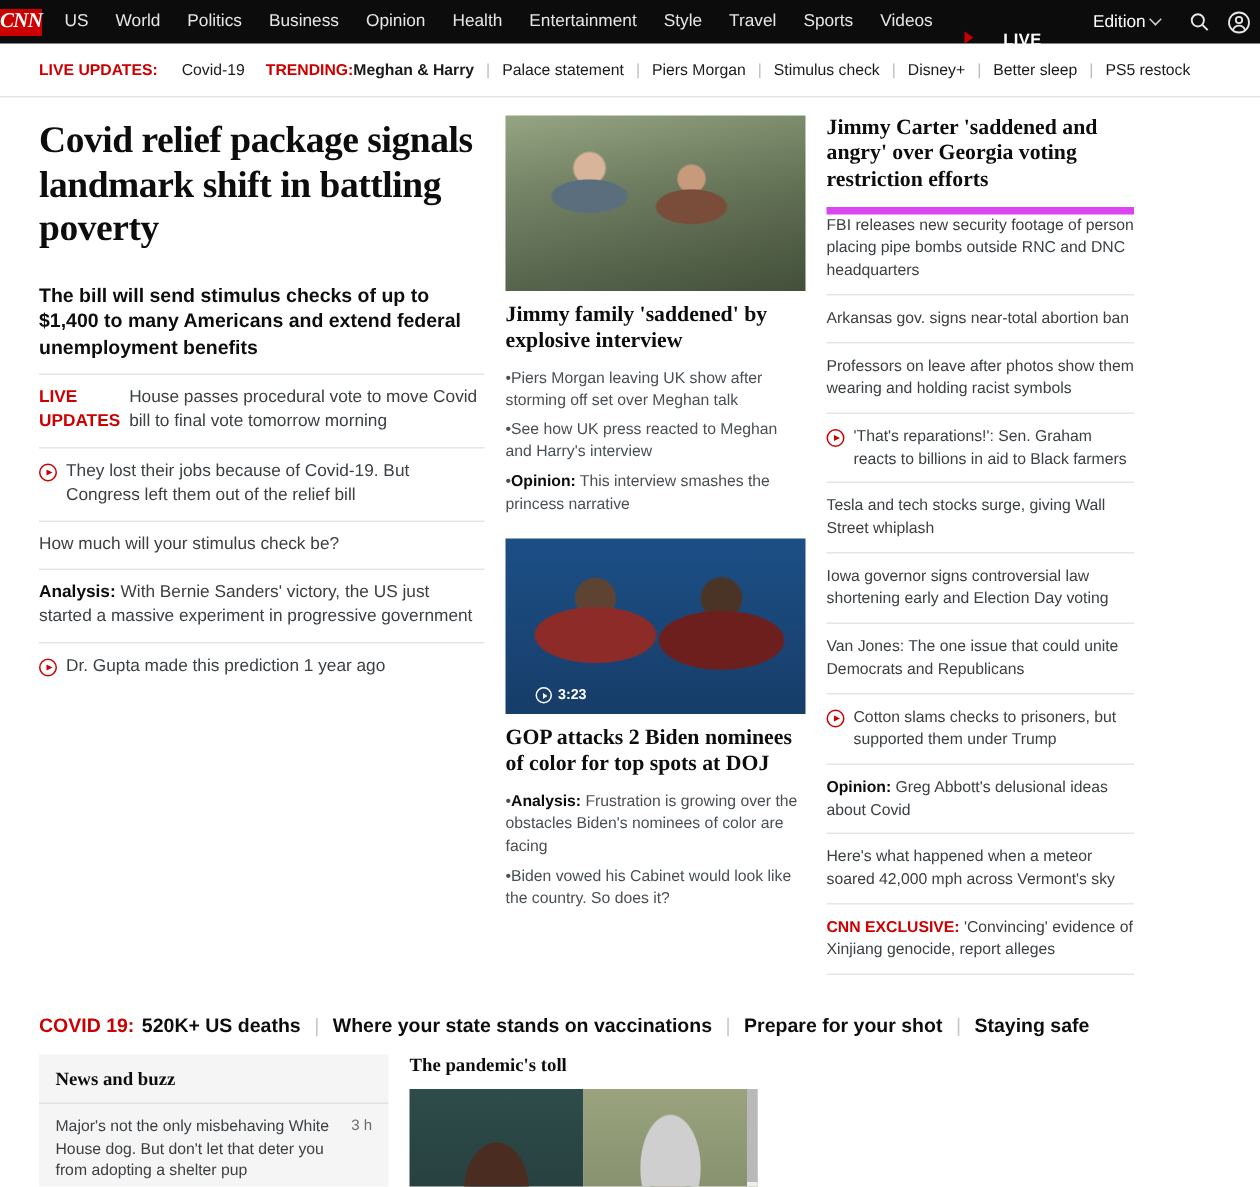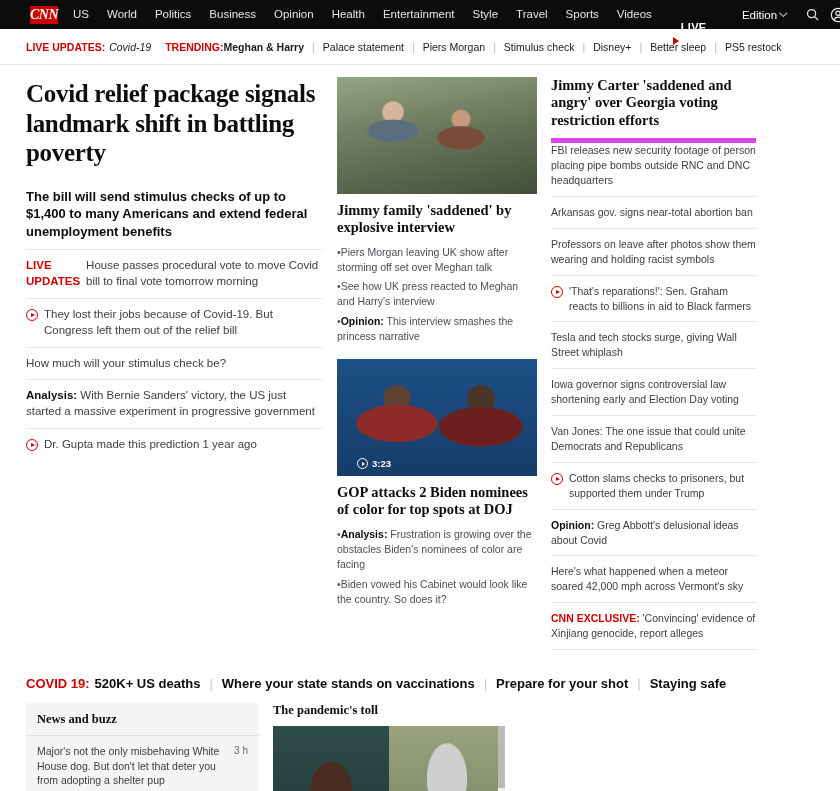--- a/index.html
+++ b/index.html
@@ -23,48 +23,47 @@
   .cnn-logo {
     width: 40px; height: 18px;
     background: #cc0000;
     color: #fff;
     font-weight: bold;
     font-size: 14px;
     display: flex; align-items: center; justify-content: center;
     letter-spacing: -0.5px;
     font-family: "Liberation Serif", serif;
     font-style: italic;
-    margin-left: 30px;
   }
   .nav-items { display: flex; align-items: center; gap: 0px; margin-left: 6px; }
   .nav-items a { padding: 0 9px; line-height: 29px; color: #e6e6e6; }
   .nav-right { margin-left: auto; display: flex; align-items: center; gap: 0; padding-right: 8px; }
   .live-tv {
-    display: flex; align-items: flex-end; gap: 2px;
+    display: flex; align-items: flex-start; gap: 20px;
     font-weight: bold; font-size: 11px; letter-spacing: .3px;
     padding: 0 12px;
     margin-top: 36px;
   }
   .live-dot { width: 0; height: 0; border-left: 6px solid #cc0000; border-top: 4px solid transparent; border-bottom: 4px solid transparent; }
   .edition { display: flex; align-items: center; gap: 4px; padding: 0 12px; font-size: 11.5px; }
   .chev { width: 6px; height: 6px; border-right: 1.4px solid #d0d0d0; border-bottom: 1.4px solid #d0d0d0; transform: rotate(45deg) translate(-2px,-1px); }
   .icon-btn { width: 30px; height: 29px; display: flex; align-items: center; justify-content: center; }
 
   
   .ticker {
     height: 36px;
     display: flex; align-items: center;
     font-size: 10.5px;
     padding: 0 0 0 26px;
     border-bottom: 1px solid #e6e6e6;
     white-space: nowrap;
     overflow: hidden;
   }
   .ticker .lu { color: #cc0000; font-weight: bold; }
-  .ticker .lu-txt { color: #1a1a1a; margin-left: 4px; font-style: italic; }
+  .ticker .lu-txt { color: #1a1a1a; margin-left: 16px; }
   .ticker .tr { color: #cc0000; font-weight: bold; margin-left: 14px; }
   .ticker .tr-txt { color: #1a1a1a; margin-left: 0; font-weight: bold; }
   .ticker .sep { color: #bbb; margin: 0 8px; }
   .ticker .ti { color: #1a1a1a; }
 
   
   .wrap { padding: 0 26px; }
   .grid {
     display: flex;
     gap: 14px;

